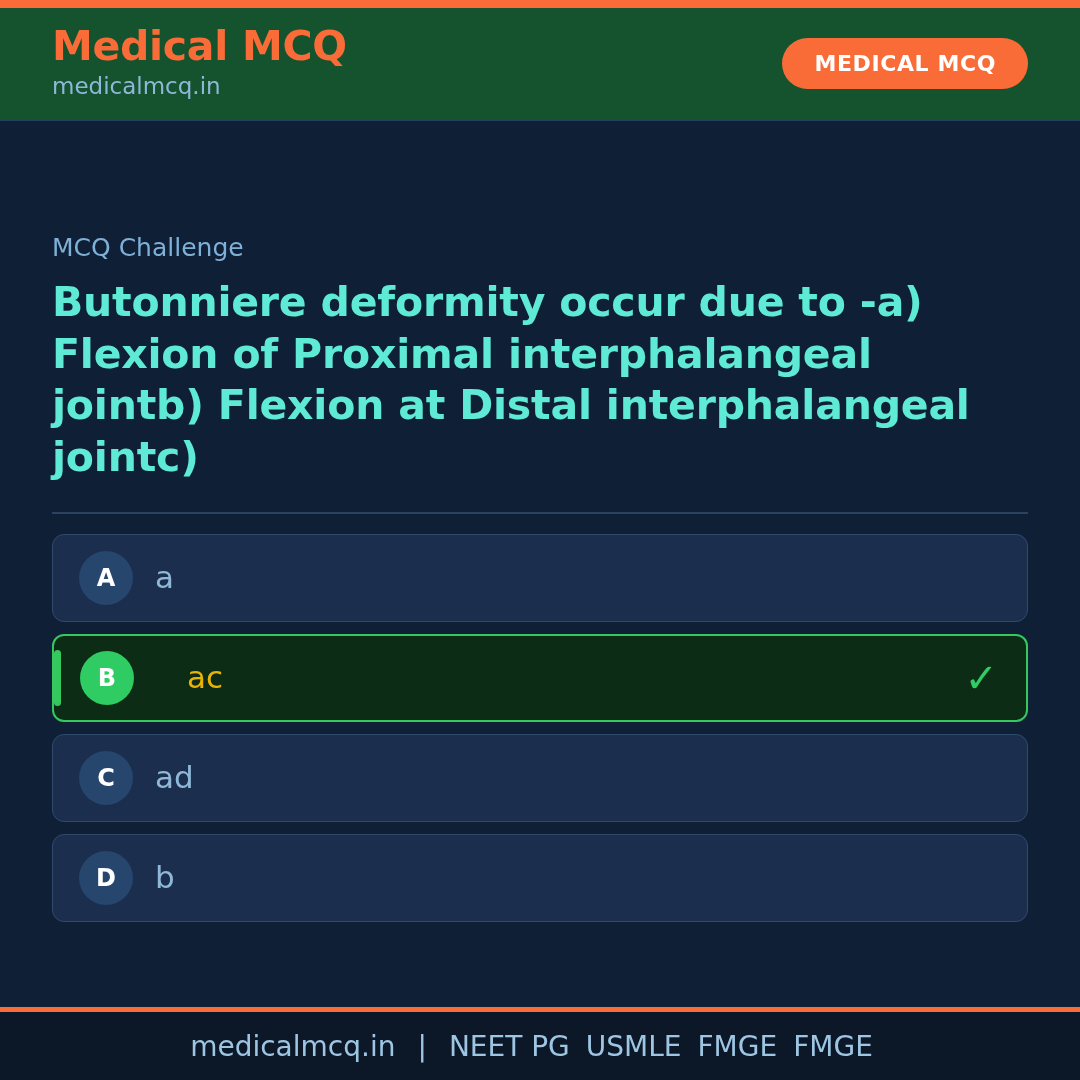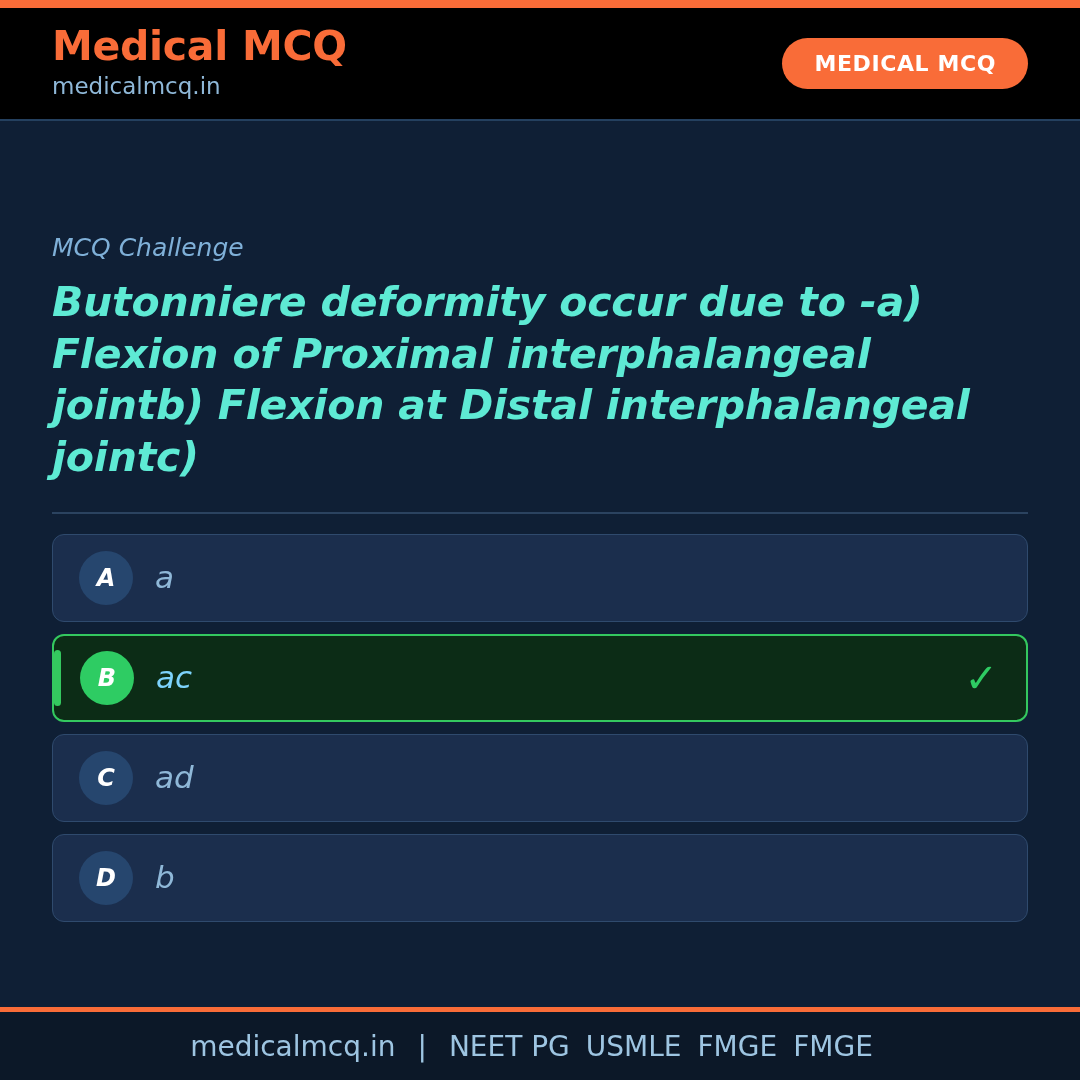--- a/index.html
+++ b/index.html
@@ -22,21 +22,21 @@
     height: 8px;
     width: 100%;
     background: #f96c38;
     flex: 0 0 auto;
   }
 
   
   .header {
     flex: 0 0 auto;
     height: 113px;
-    background: #000000;
+    background: #14532d;
     border-bottom: 2px solid #24405f;
     display: flex;
     align-items: center;
     justify-content: space-between;
     padding: 0 52px;
   }
 
   .brand-block { display: flex; flex-direction: column; justify-content: center; }
 
   .brand-title {
@@ -65,21 +65,20 @@
     white-space: nowrap;
   }
 
   
   .main {
     flex: 1 1 auto;
     padding: 112px 52px 0 52px;
     display: flex;
     flex-direction: column;
     overflow: hidden;
-    font-style: italic;
   }
 
   .eyebrow {
     color: #7fb0d8;
     font-size: 25px;
     line-height: 1.2;
     margin-bottom: 14px;
   }
 
   .question {
@@ -156,21 +155,21 @@
     color: #ffffff;
   }
 
   .option-text {
     color: #8fb8d8;
     font-size: 31px;
     line-height: 1.2;
     flex: 1 1 auto;
   }
 
-  .option.correct .option-text { color: #7dd3fc; }
+  .option.correct .option-text { color: #eab308; margin-left: 31px; }
 
   .check-icon {
     flex: 0 0 auto;
     color: #2ecc63;
     font-size: 40px;
     line-height: 1;
     font-weight: normal;
     visibility: hidden;
     margin-left: 16px;
   }

